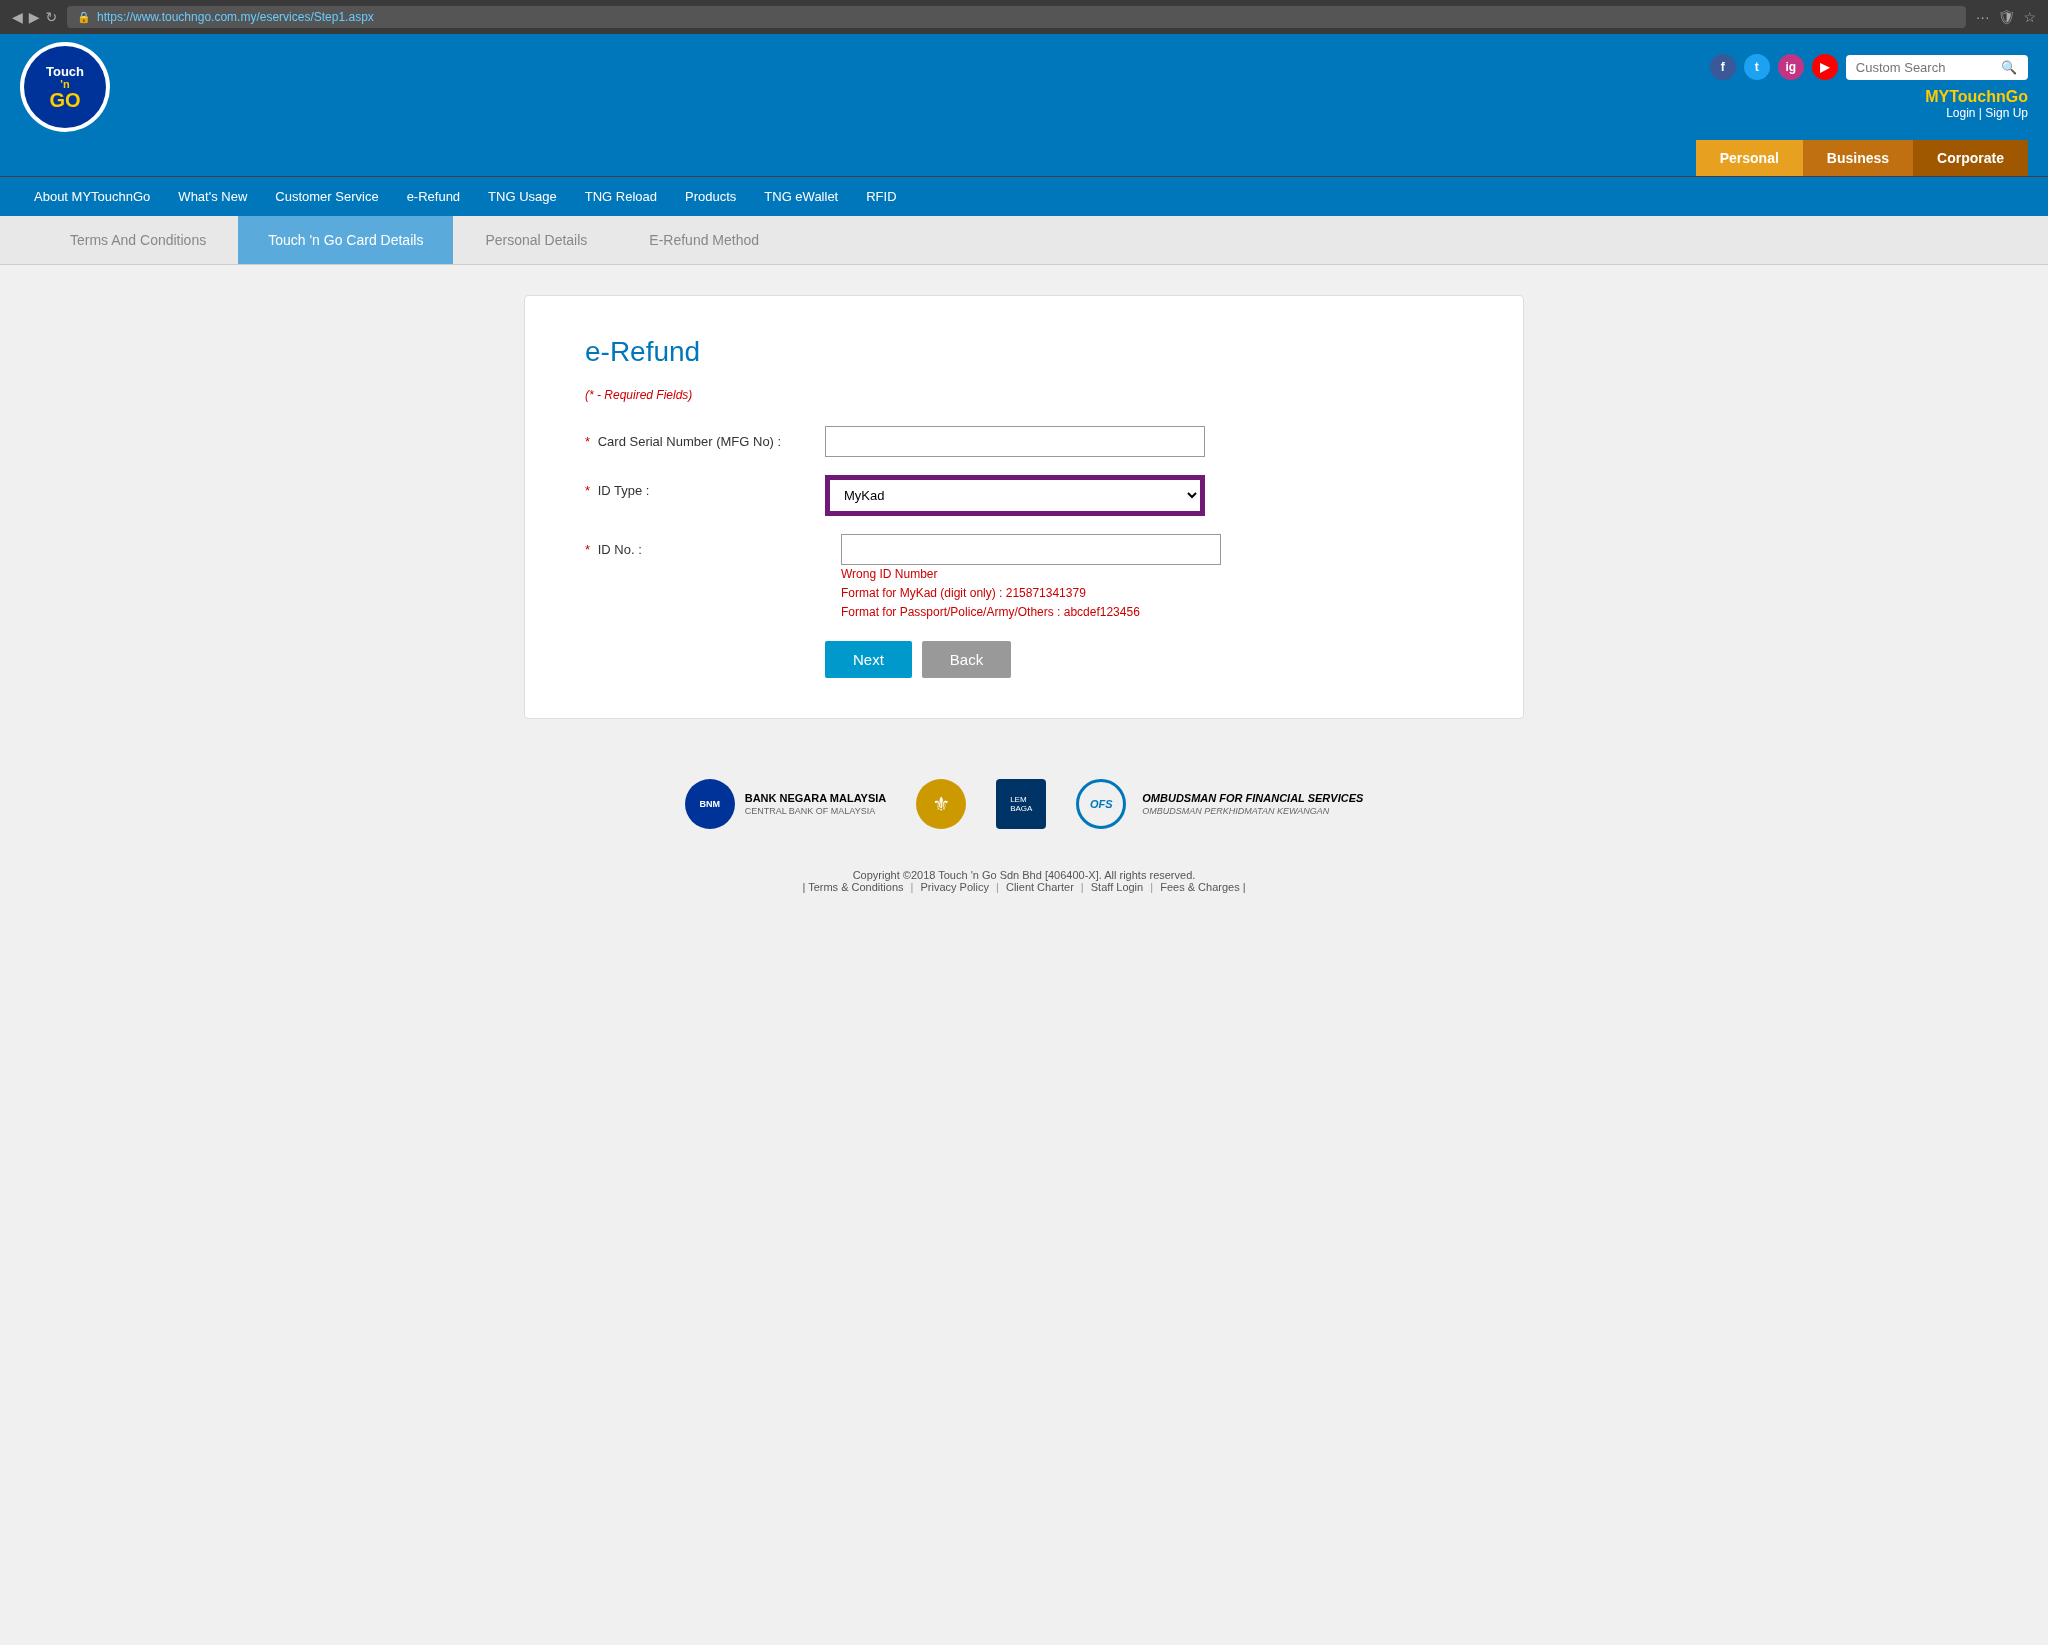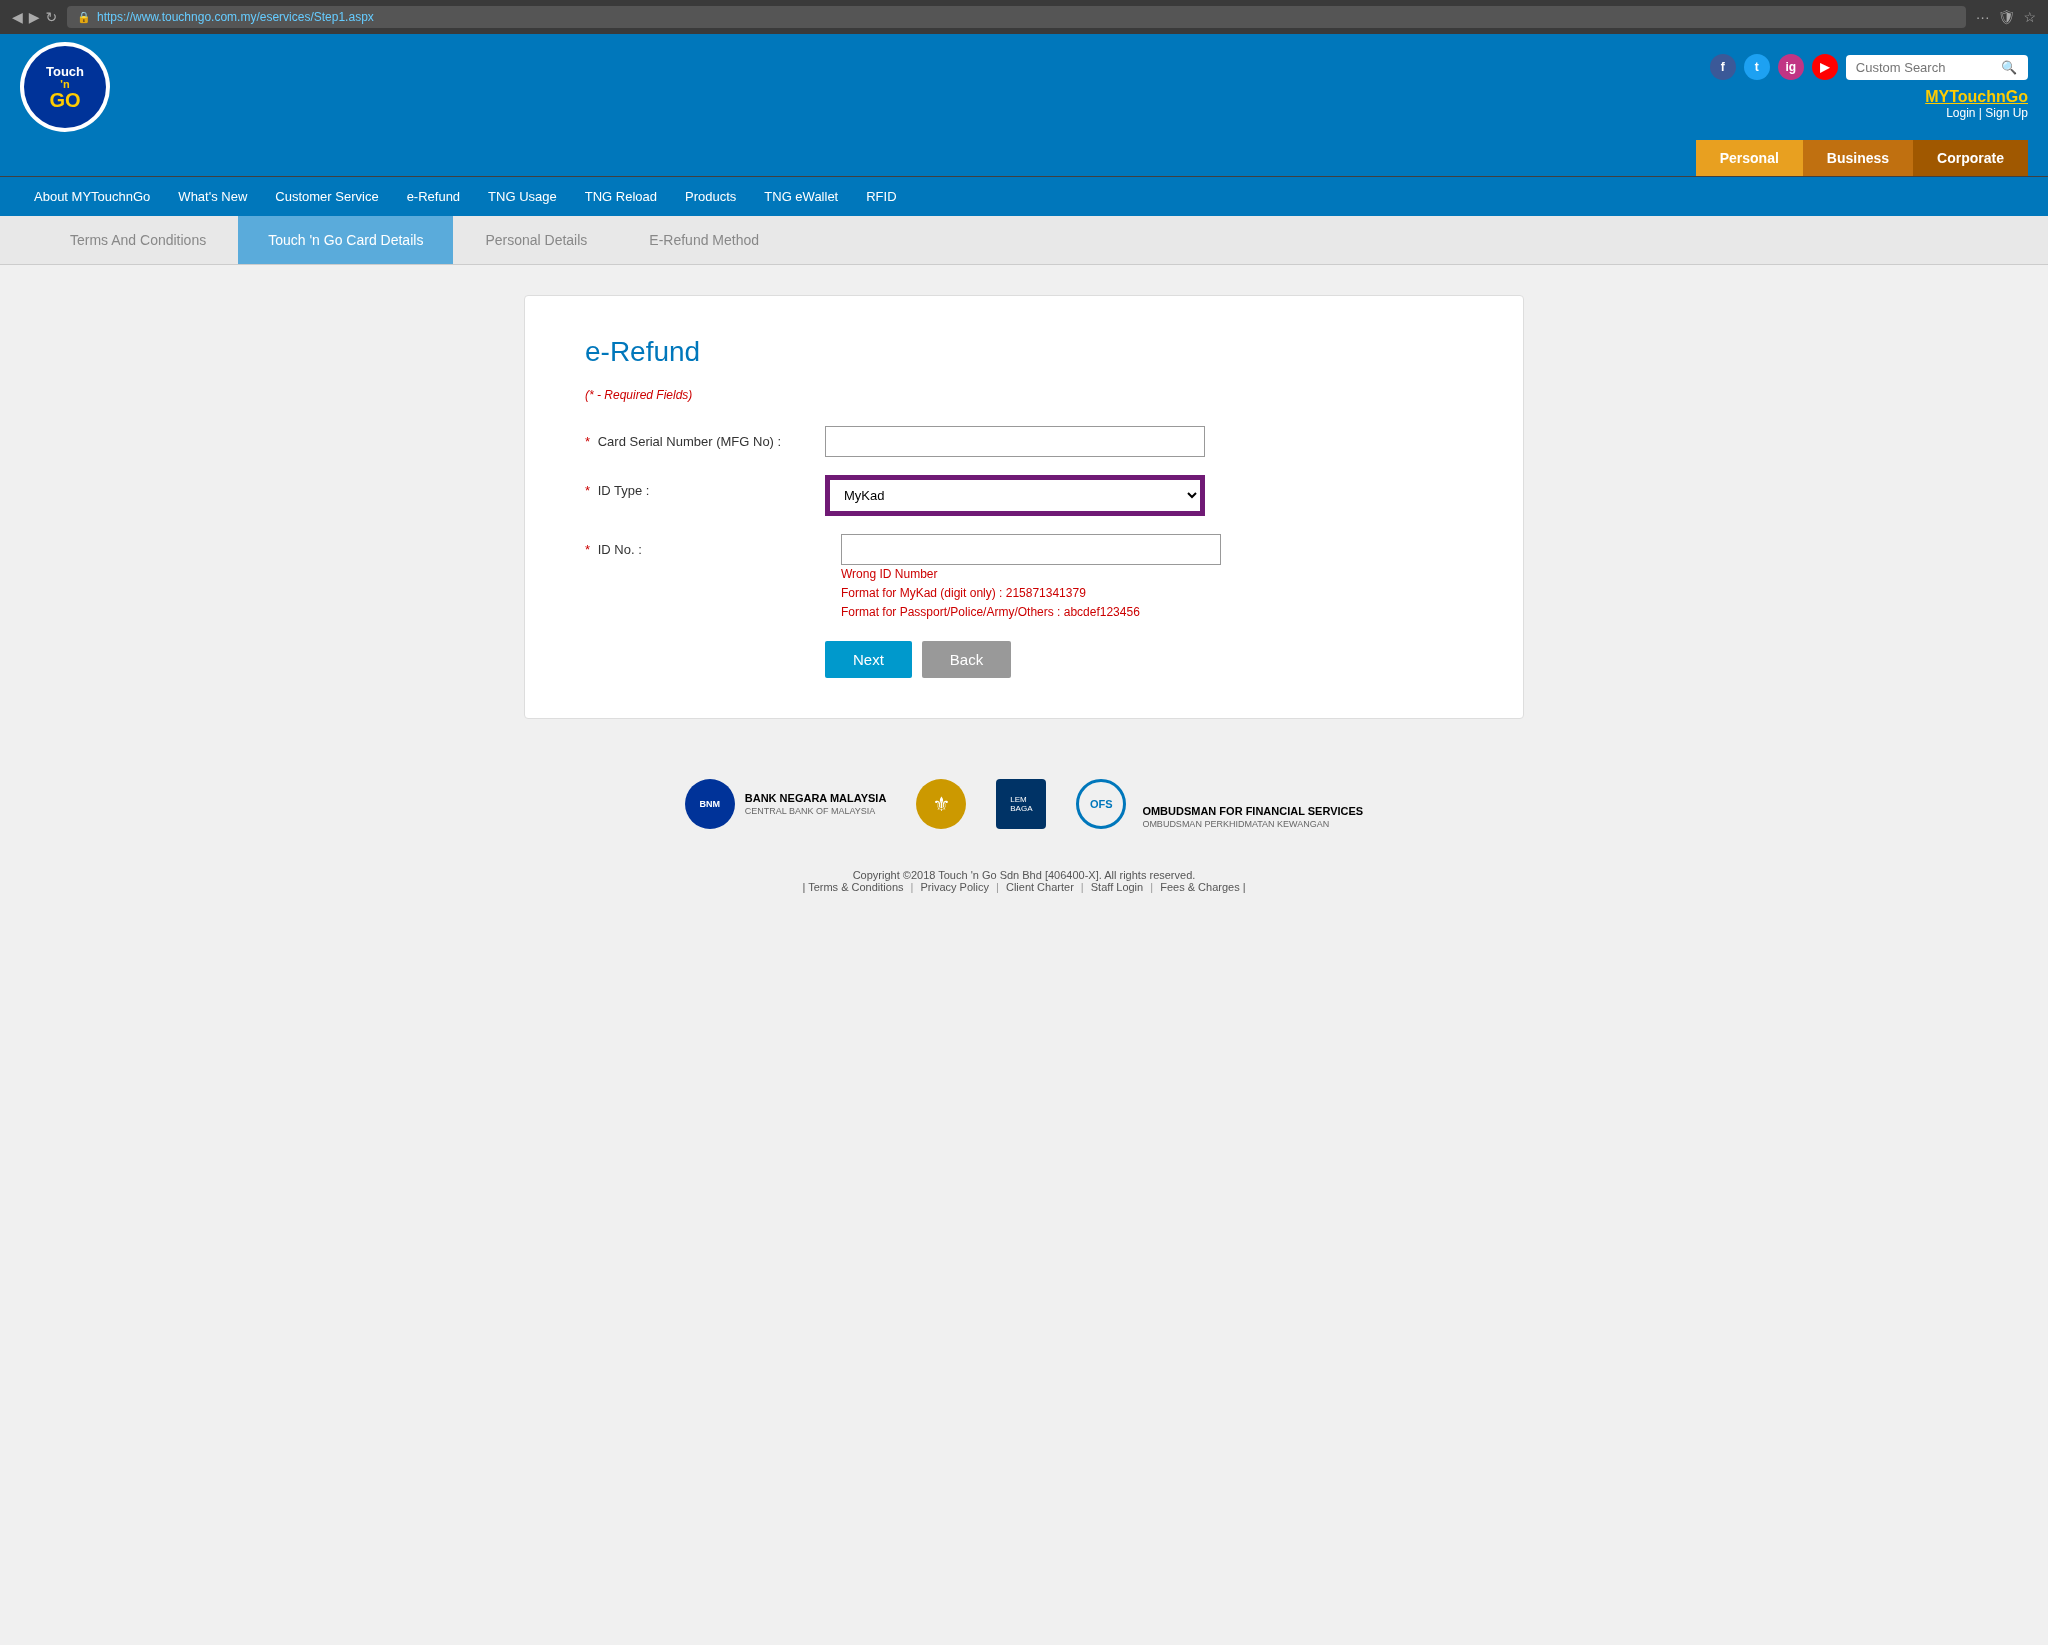--- a/index.html
+++ b/index.html
@@ -128,21 +128,20 @@
       background: transparent;
     }
     .search-icon { color: #555; font-size: 13px; }
     .mytng-section {
       text-align: right;
     }
     .mytng-title {
       color: #ffcc00;
       font-size: 16px;
       font-weight: bold;
-      text-decoration: underline;
     }
     .mytng-links {
       color: white;
       font-size: 12px;
     }
     .mytng-links a { color: white; text-decoration: none; }
 
     
     .category-bar {
       display: flex;
@@ -346,22 +345,23 @@
       border-radius: 4px;
       display: flex;
       align-items: center;
       justify-content: center;
       color: white;
       font-size: 8px;
       text-align: left;
     }
     .ofs-logo {
       display: flex;
-      align-items: flex-end;
+      align-items: center;
       gap: 16px;
+      font-style: italic;
     }
     .ofs-circle {
       width: 50px;
       height: 50px;
       border: 3px solid #0077bb;
       border-radius: 50%;
       display: flex;
       align-items: center;
       justify-content: center;
       color: #0077bb;

